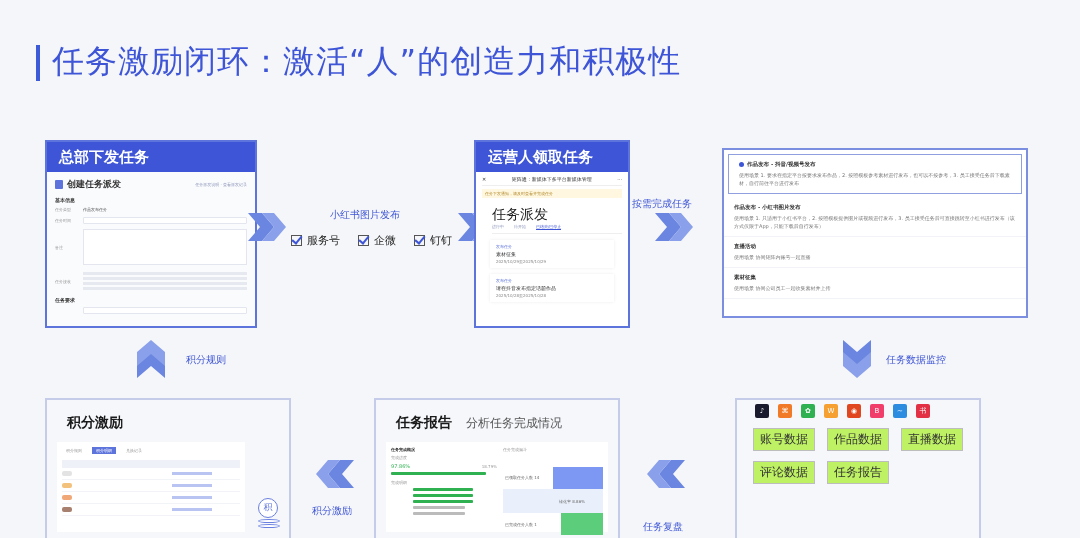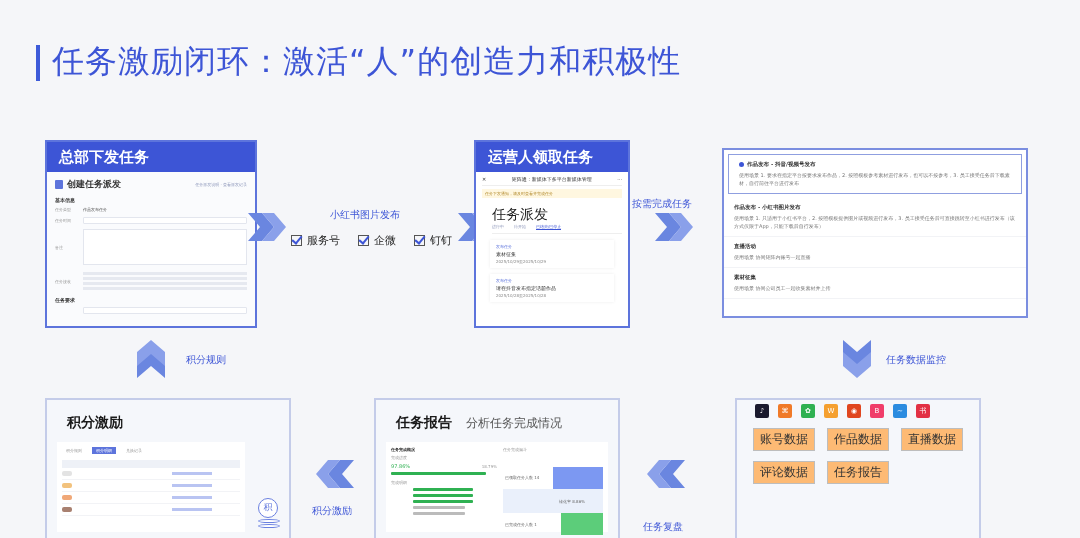--- a/index.html
+++ b/index.html
@@ -54,21 +54,21 @@
   .opt-desc { line-height: 8px; }
 
   
   .bcard-head { display: flex; align-items: baseline; gap: 14px; padding: 14px 20px 10px 20px; }
   .bcard-title { font-size: 14px; font-weight: bold; color: #1a1a1a; }
   .bcard-sub { font-size: 12px; color: #555; }
 
   .platforms { display: flex; gap: 9px; padding: 0 18px; margin-top: 4px; }
   .plat { width: 14px; height: 14px; border-radius: 2px; color: #fff; font-size: 7px; text-align: center; line-height: 14px; }
   .data-tags { display: flex; flex-wrap: wrap; gap: 10px 12px; padding: 10px 16px; }
-  .data-tag { border: 1.5px solid #bdbdbd; background: #fdba74; padding: 2px 6px; font-size: 12px; color: #333; }
+  .data-tag { border: 1.5px solid #bdbdbd; background: #bef264; padding: 2px 6px; font-size: 12px; color: #333; }
 
   .report { margin: 0 10px; background: #fff; height: 90px; padding: 5px; display: flex; gap: 6px; font-size: 4px; color: #999; }
   .report-left { flex: 1; }
   .bar-row { display: flex; align-items: center; gap: 4px; margin: 3px 0; }
   .bar { height: 3px; border-radius: 1px; }
   .report-right { width: 100px; position: relative; }
   .funnel-top { position: absolute; right: 0; top: 20px; width: 50px; height: 22px; background: #7c98f2; }
   .funnel-mid { position: absolute; right: 0; top: 42px; width: 100px; height: 24px; background: #eaf0fb; }
   .funnel-bot { position: absolute; right: 0; top: 66px; width: 42px; height: 22px; background: #5ccd7a; }
   .funnel-lbl { position: absolute; left: 2px; font-size: 4px; color: #666; }

